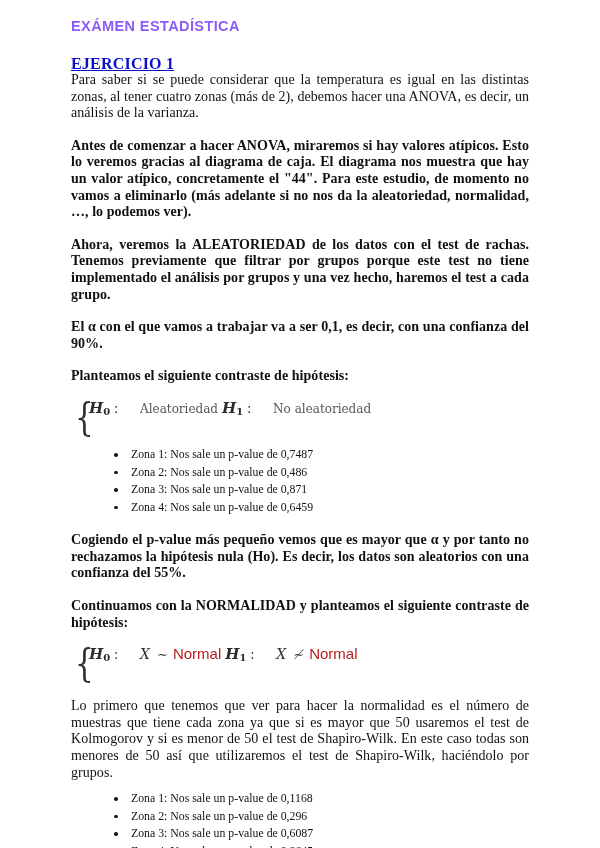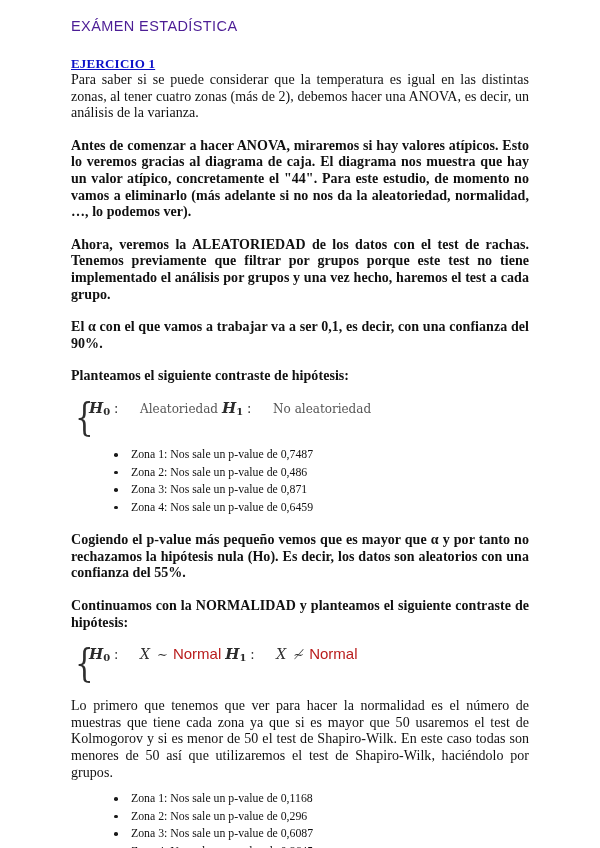--- a/index.html
+++ b/index.html
@@ -48,31 +48,31 @@
     color: #2b2b2b;
     letter-spacing: 0.1px;
     white-space: nowrap;
   }
 
   
   .doc-title {
     margin: 17px 0 0 0;
     font-family: "Liberation Sans", "DejaVu Sans", sans-serif;
     font-size: 14.5px;
-    font-weight: normal;
+    font-weight: bold;
     letter-spacing: 0.4px;
-    color: #4c1d95;
+    color: #8b5cf6;
     line-height: 18px;
   }
 
   
   .section-heading {
     margin: 21px 0 0 0;
     font-family: "Liberation Serif", "DejaVu Serif", serif;
-    font-size: 13px;
+    font-size: 16px;
     font-weight: bold;
     color: #0b10c8;
     text-decoration: underline;
     letter-spacing: 0.2px;
     line-height: 15px;
   }
 
   
   p.body {
     margin: 0;

